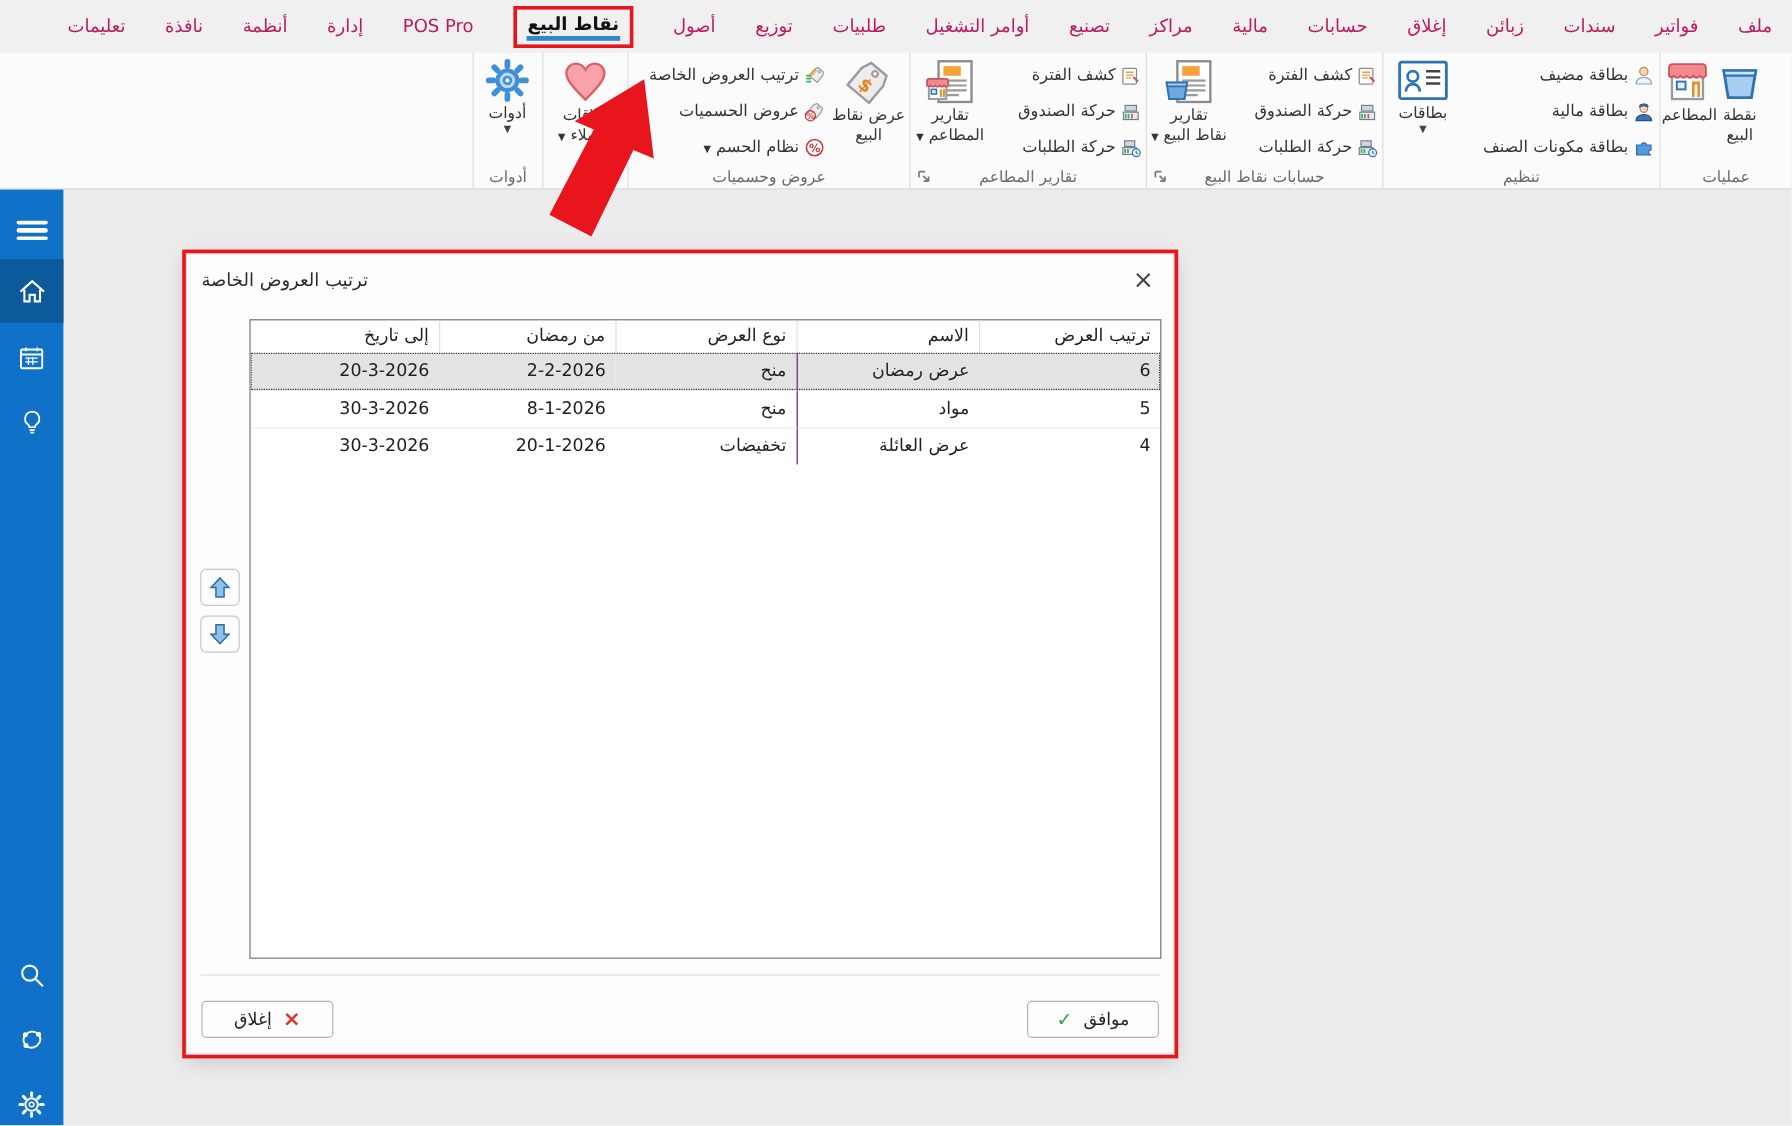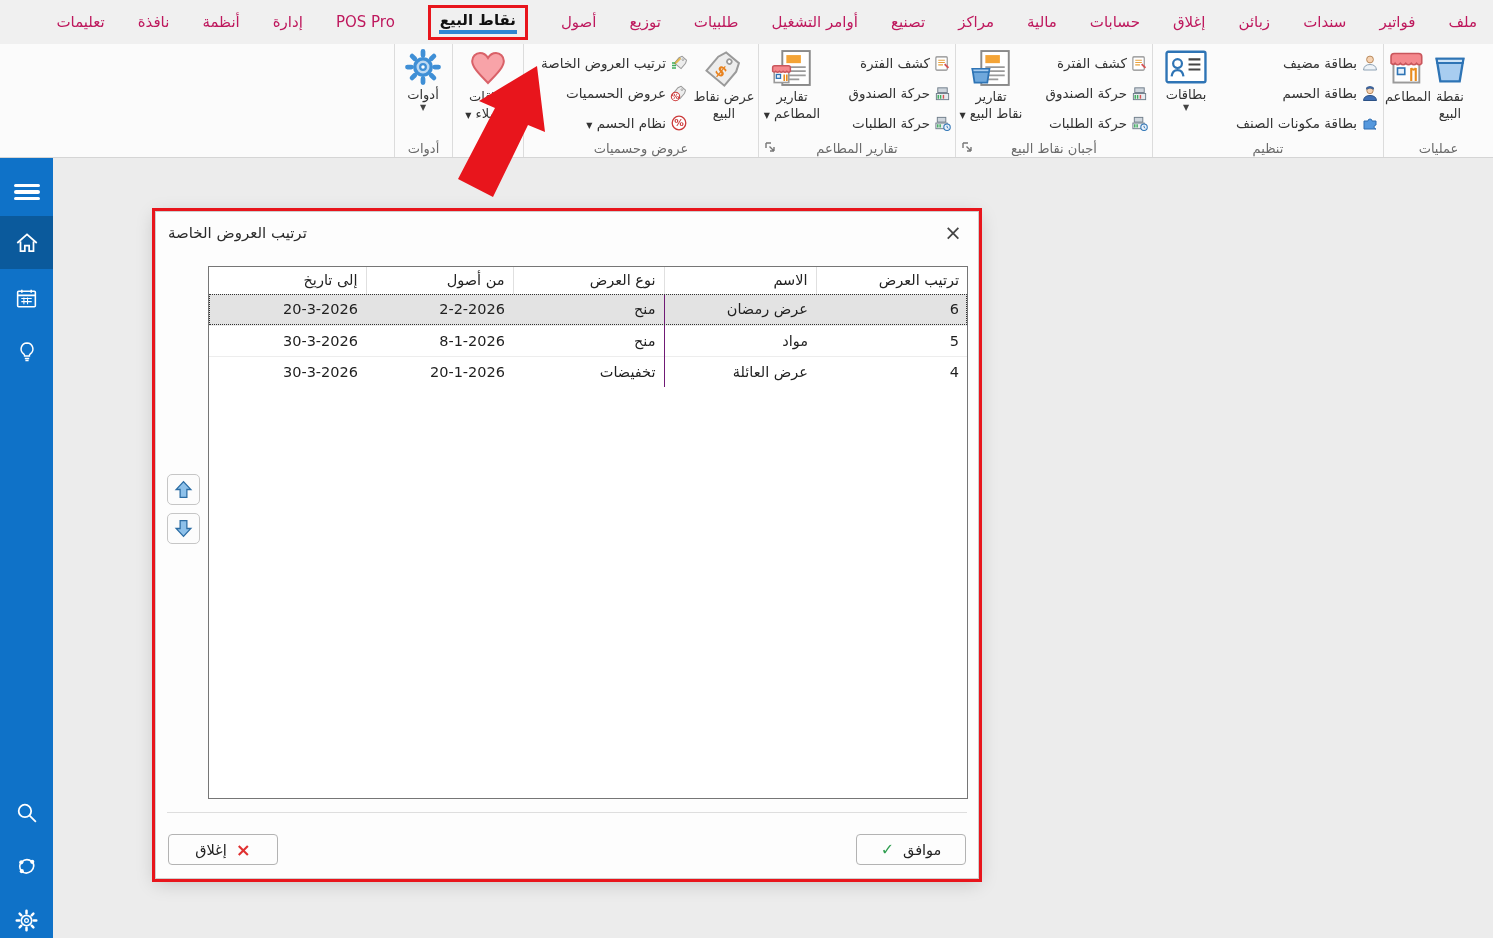--- a/index.html
+++ b/index.html
@@ -136,21 +136,21 @@
           <path d="M2.5 16 Q3 10.5 9 10.5 Q15 10.5 15.5 16 Z" fill="#eef3f8" stroke="#8fa3b5" stroke-width="1"></path>
         </svg>
         <span class="slabel">بطاقة مضيف</span>
       </div>
       <div class="smallrow" style="top:36px;">
         <svg width="18" height="18" viewBox="0 0 18 18">
           <circle cx="9" cy="6.5" r="3.2" fill="#f6d3b3" stroke="#b98a5d" stroke-width="1"></circle>
           <path d="M5.4 5.2 Q9 3 12.6 5.2 L12.2 3.4 Q9 1.6 5.8 3.4 Z" fill="#3f6fb5" stroke="#2c5185" stroke-width="0.8"></path>
           <path d="M2.5 16.5 Q3 11.5 9 11.5 Q15 11.5 15.5 16.5 Z" fill="#3f6fb5" stroke="#2c5185" stroke-width="1"></path>
         </svg>
-        <span class="slabel">بطاقة الحسم</span>
+        <span class="slabel">بطاقة مالية</span>
       </div>
       <div class="smallrow" style="top:66px;">
         <svg width="18" height="18" viewBox="0 0 18 18">
           <path d="M3 7 h4 a2 2 0 1 1 4 0 h4 v4 a2 2 0 1 0 0 4 v0 h-12 z" fill="#5598dd" stroke="#2e6db1" stroke-width="1"></path>
         </svg>
         <span class="slabel">بطاقة مكونات الصنف</span>
       </div>
       <div class="bigbtn" style="right:168px;">
         <svg width="44" height="38" viewBox="0 0 26 22">
           <rect x="1.5" y="2" width="23" height="18" rx="1" fill="#fff" stroke="#2e74b5" stroke-width="1.4"></rect>
@@ -200,21 +200,21 @@
           <path d="M1.5 12.5 H12 L10.7 21 H2.8 Z" fill="#6fa8dc" stroke="#2e74b5" stroke-width="1.1"></path>
           <path d="M1.5 12.5 H12 L11.7 14.5 H1.8 Z" fill="#a8cdf0" stroke="#2e74b5" stroke-width="0.9"></path>
         </svg>
         <span class="blabel">تقارير</span>
         <span class="blabel"><span>نقاط البيع</span> <span style="font-size:8px;">▼</span></span>
       </div>
       <svg class="launcher" viewBox="0 0 12 12">
         <path d="M2 2 h5 M2 2 v5" stroke="#777" stroke-width="1.4" fill="none"></path>
         <path d="M5.5 5.5 L10 10 M10 10 v-4 M10 10 h-4" stroke="#777" stroke-width="1.4" fill="none"></path>
       </svg>
-      <div class="rgroup-title">أجبان نقاط البيع</div>
+      <div class="rgroup-title">حسابات نقاط البيع</div>
     </div>
 
     <div class="rgroup" style="right:538px; width:197px;">
       <div class="smallrow" style="top:6px;">
         <svg width="17" height="17" viewBox="0 0 18 18">
           <rect x="2" y="2" width="12" height="14" rx="1" fill="#fff" stroke="#8a8a8a" stroke-width="1.1"></rect>
           <path d="M4.5 5.5 h7 M4.5 8 h7 M4.5 10.5 h5" stroke="#e8a13c" stroke-width="1.2"></path>
           <path d="M12 9 L16 13 L14.6 14.4 L10.6 10.4 Z" fill="#d65454"></path>
         </svg>
         <span class="slabel">كشف الفترة</span>
@@ -400,21 +400,21 @@
             <col style="width:152px">
             <col style="width:151px">
             <col style="width:147px">
             <col style="width:157px">
           </colgroup>
         <thead>
           <tr>
             <th>ترتيب العرض</th>
             <th>الاسم</th>
             <th>نوع العرض</th>
-            <th>من أصول</th>
+            <th>من رمضان</th>
             <th>إلى تاريخ</th>
           </tr>
         </thead>
         <tbody>
           <tr class="row-sel">
             <td>6</td>
             <td class="cell-name">عرض رمضان</td>
             <td>منح</td>
             <td><span class="date-cell">2-2-2026</span></td>
             <td><span class="date-cell">20-3-2026</span></td>

